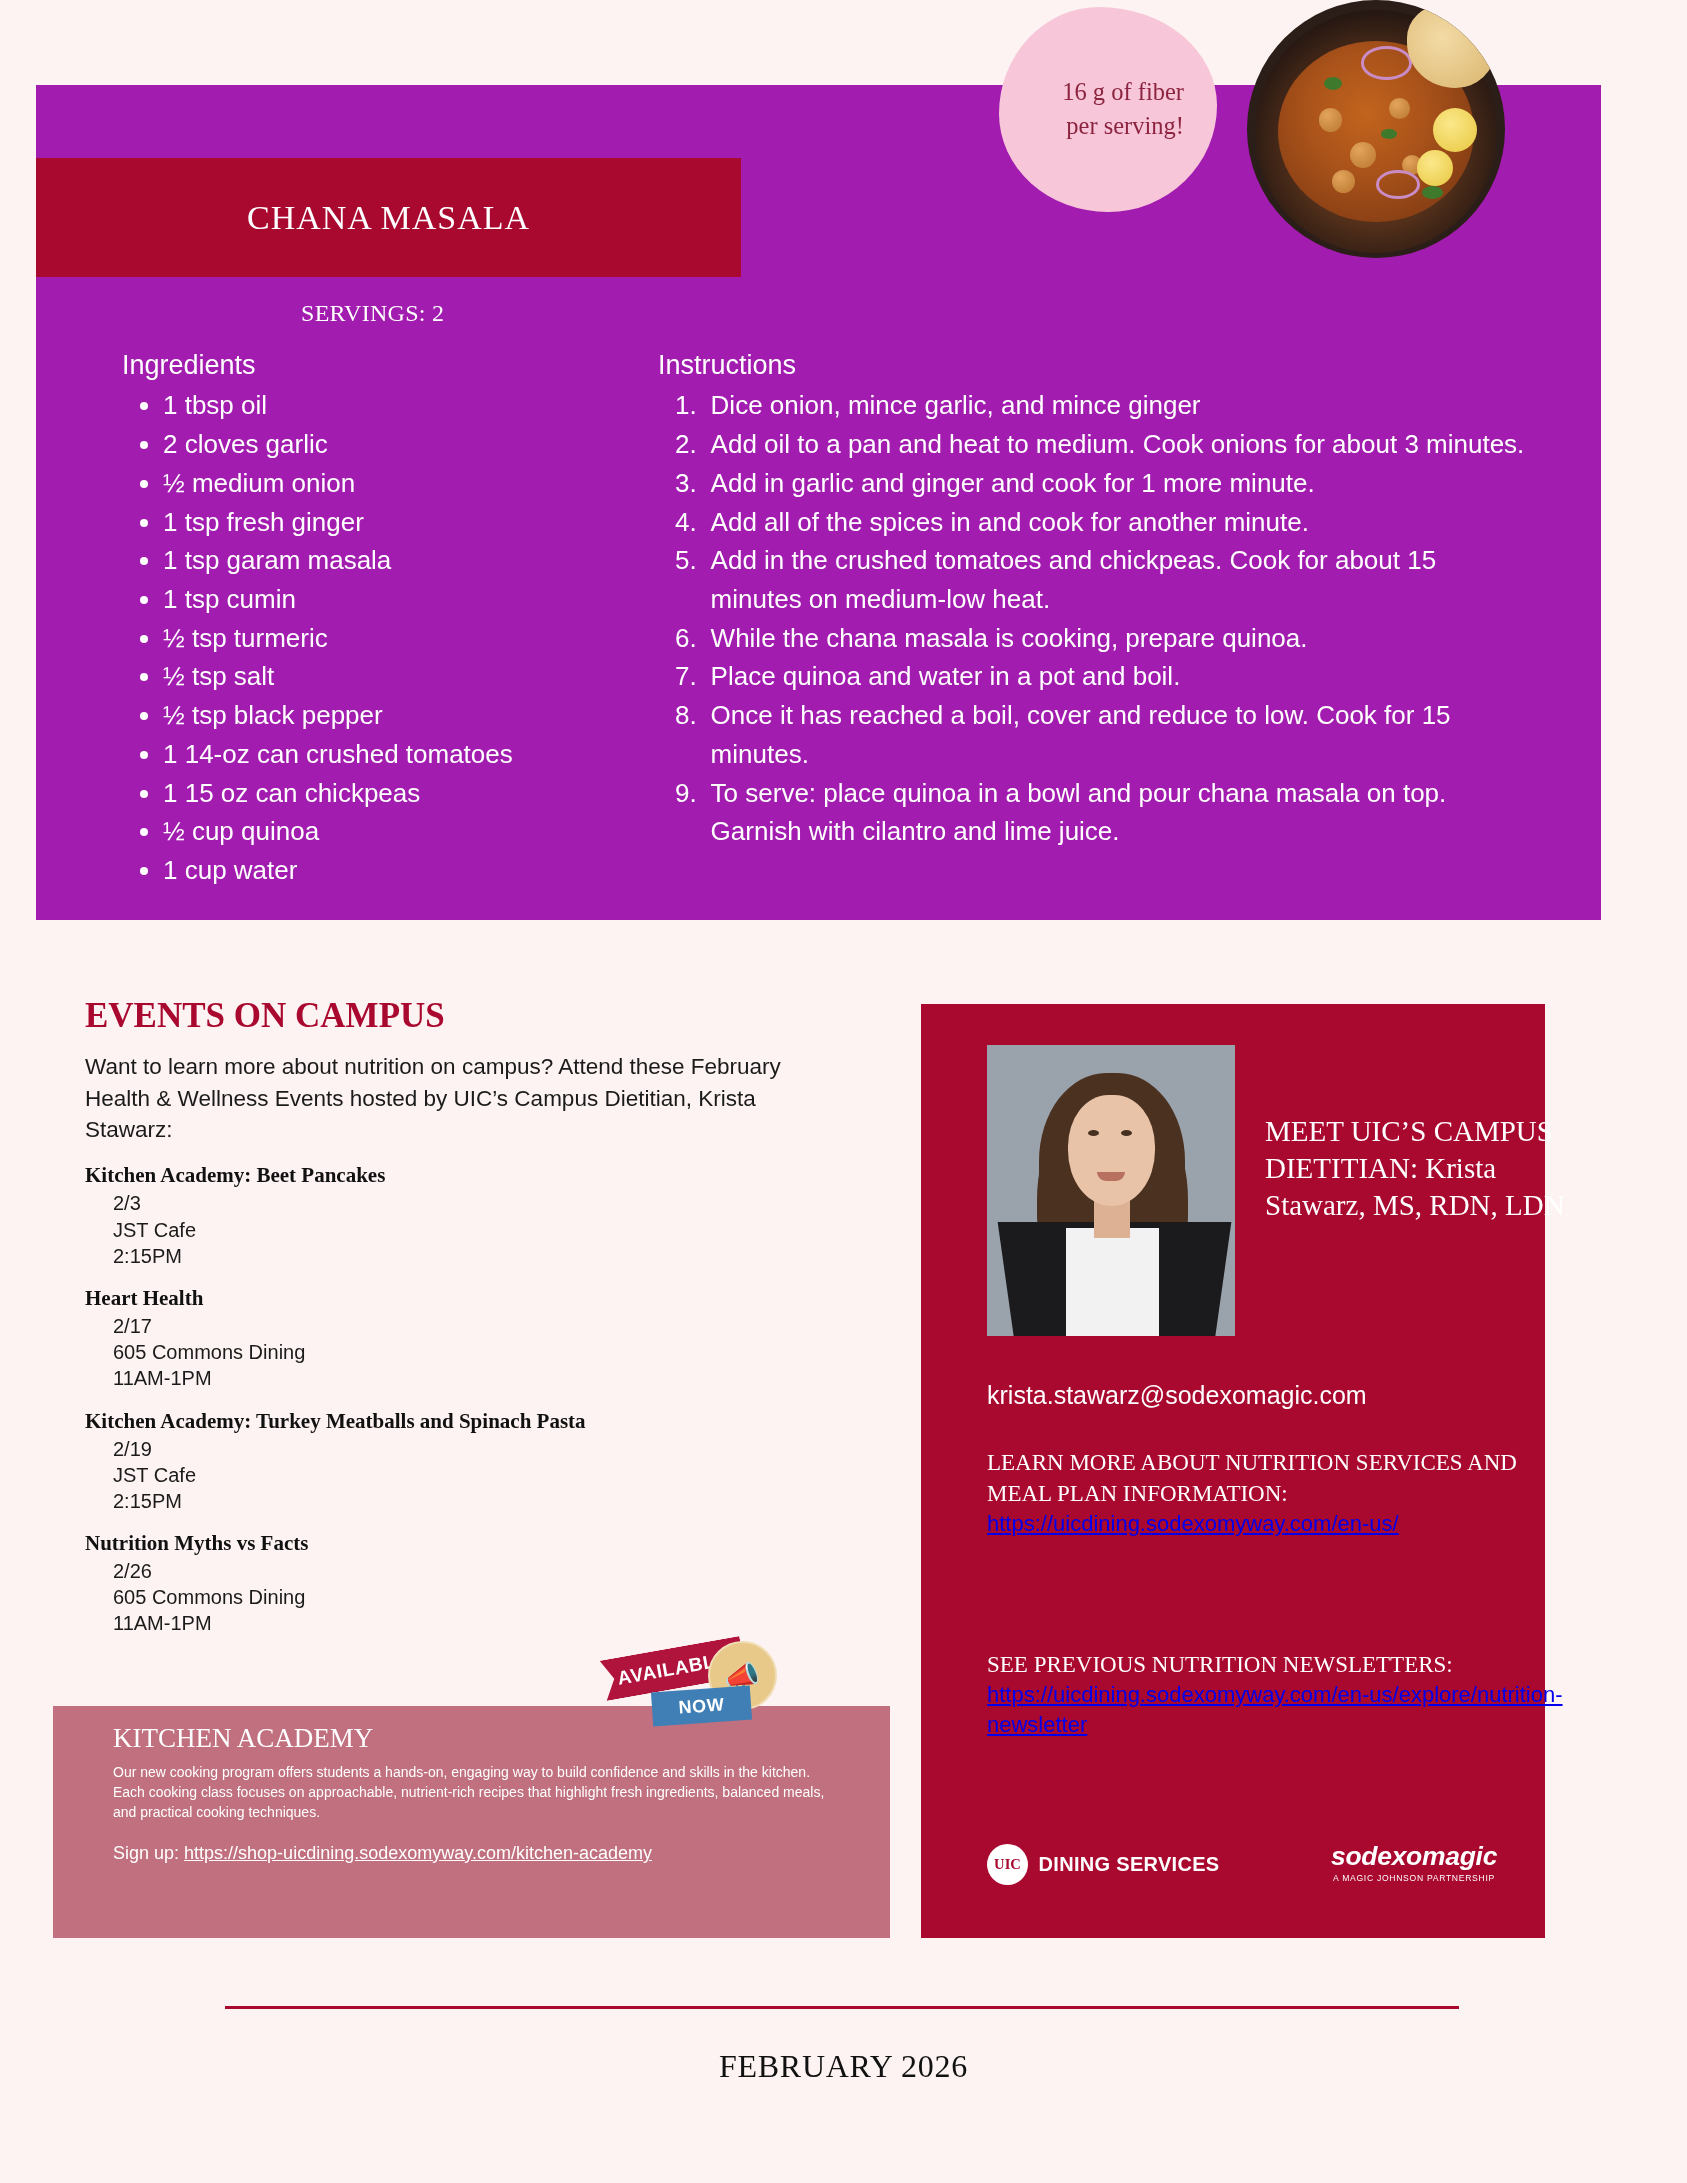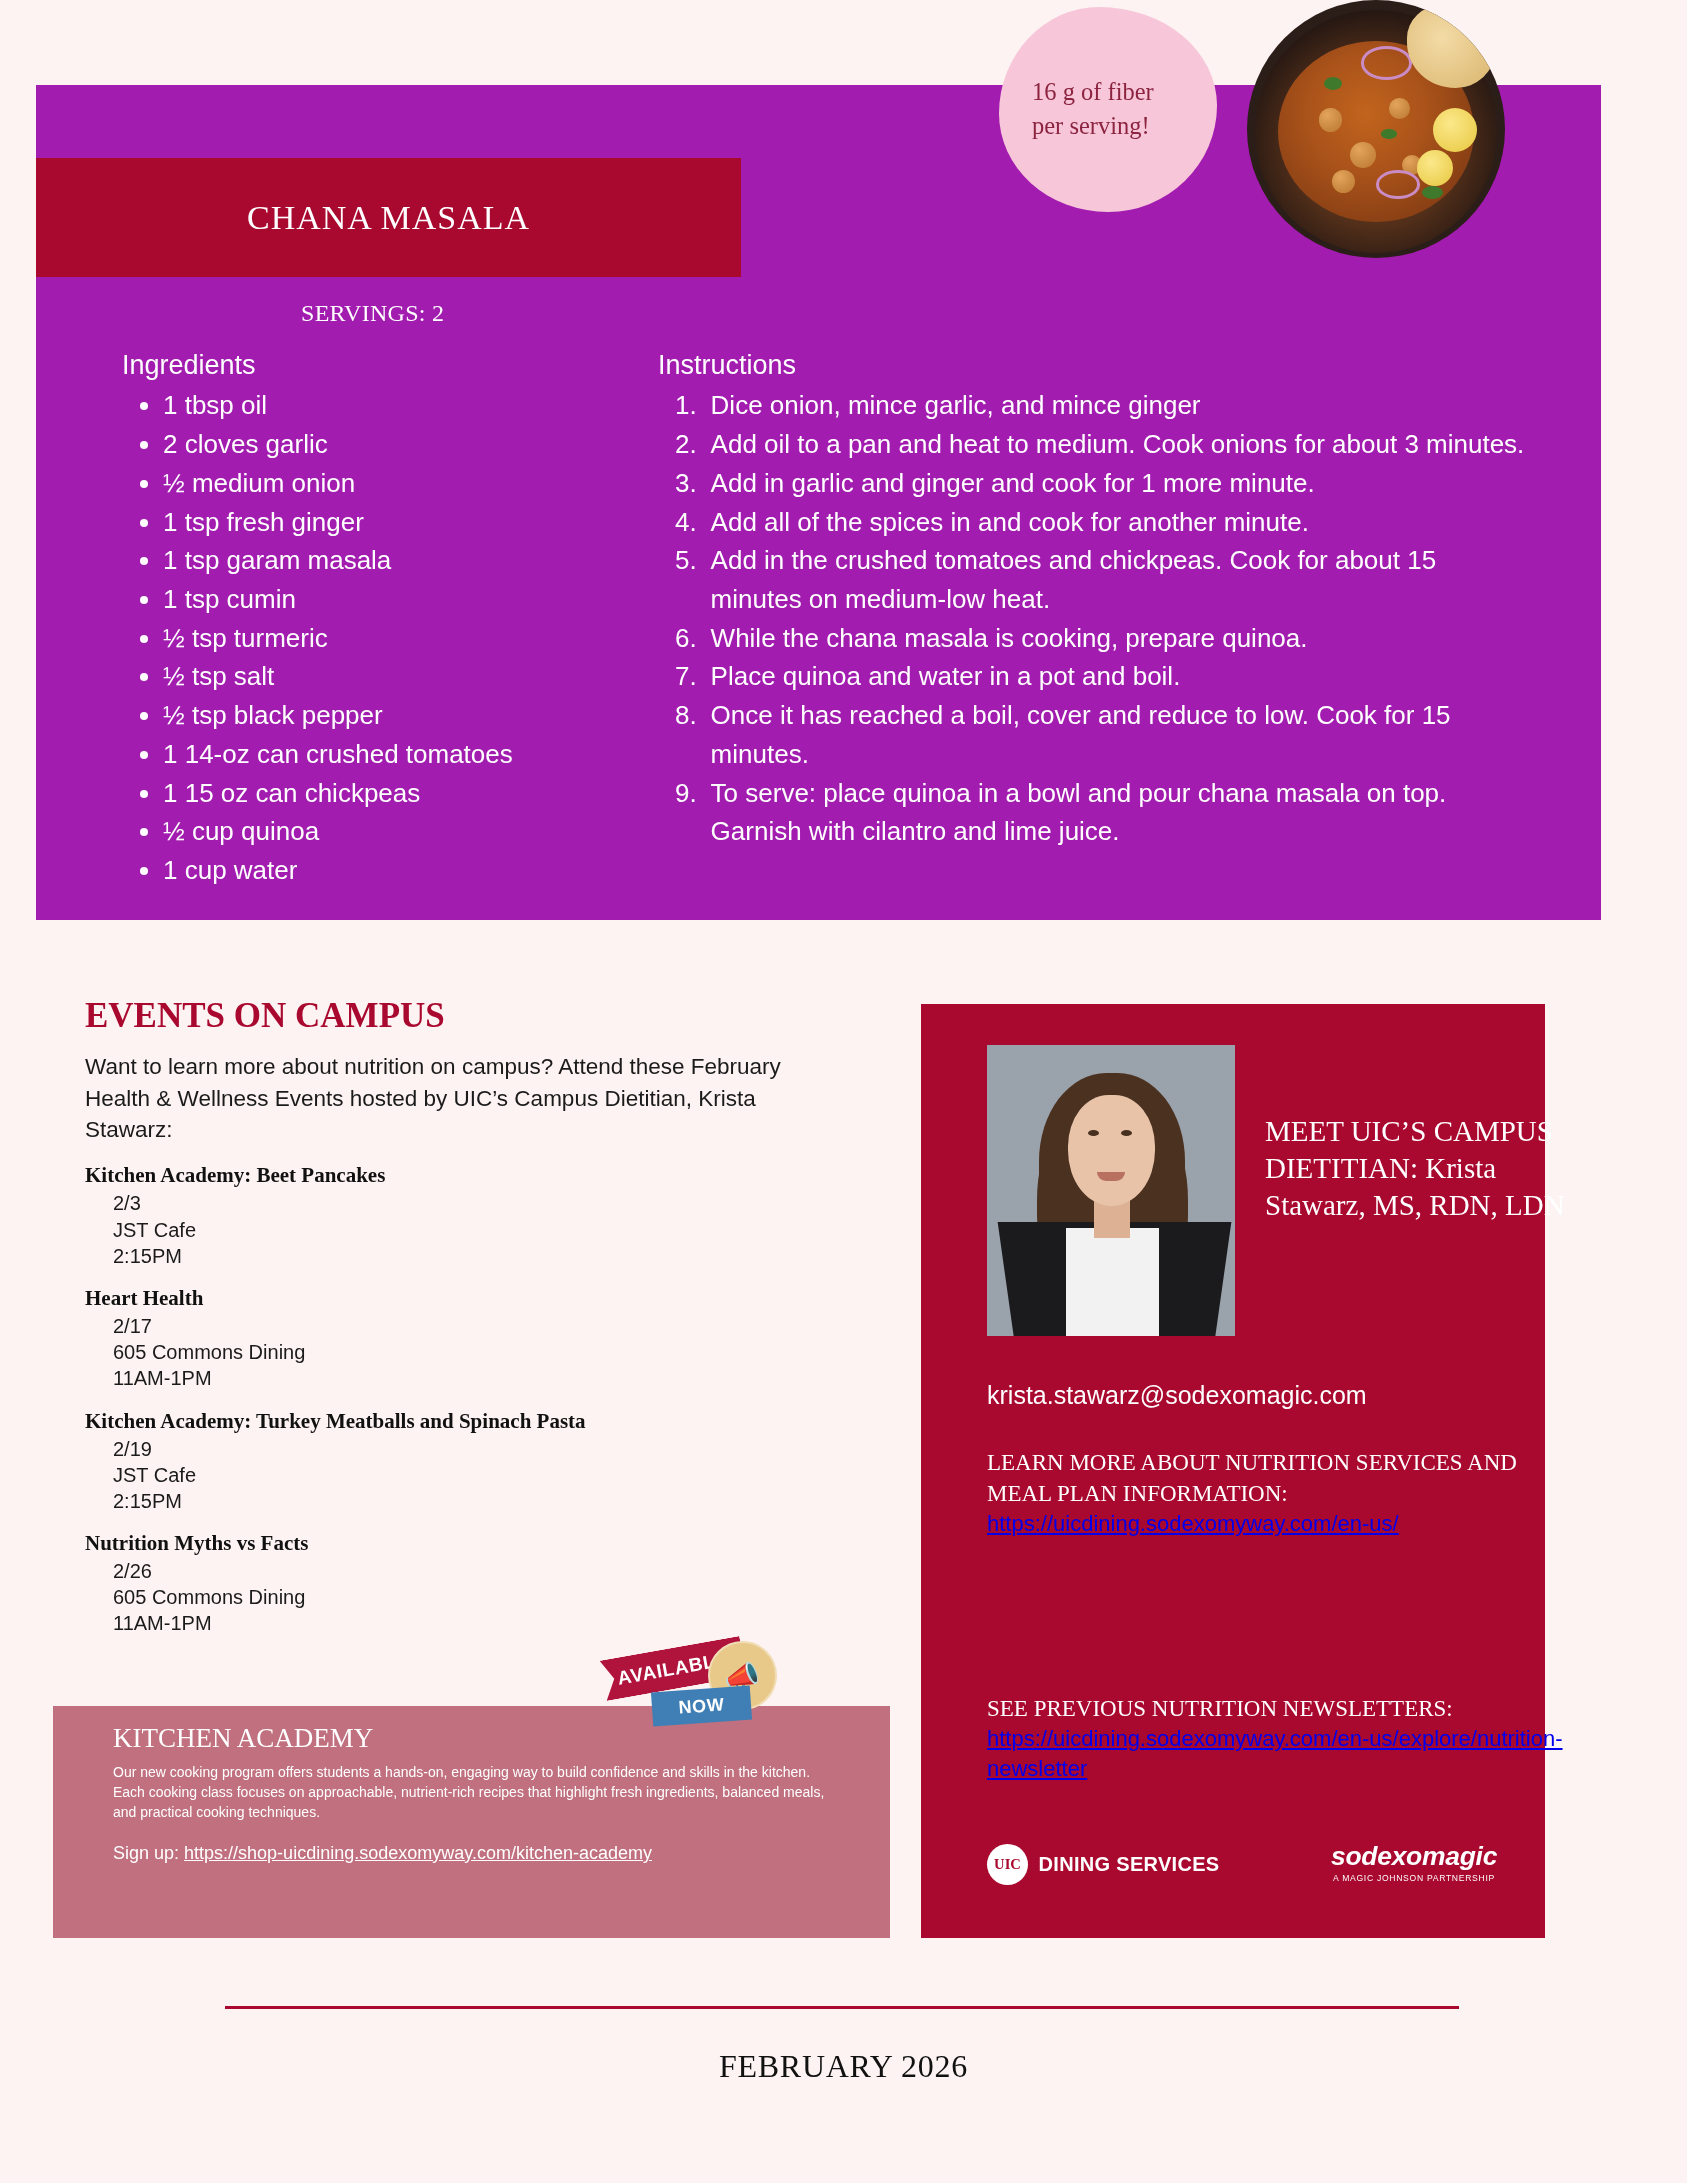--- a/index.html
+++ b/index.html
@@ -96,21 +96,21 @@
     left: 12px; top: 14.6px; right: 12px; bottom: 14.6px;
     background: #f7c7d9;
     border-radius: 58% 42% 45% 55% / 42% 58% 42% 58%;
   }
   .fiber-badge .btxt {
     position: absolute;
     inset: 0;
     display: flex;
     align-items: center;
     justify-content: center;
-    text-align: left;
+    text-align: right;
     color: #8c2440;
     font-family: "Liberation Serif", serif;
     font-size: 24.5px;
     line-height: 1.38;
     padding: 0 33px;
   }
 
   
   .food-photo {
     position: absolute;
@@ -355,21 +355,21 @@
     line-height: 1.35;
   }
   .diet-sec .url {
     font-size: 22px;
     line-height: 1.34;
     text-decoration: underline;
     word-break: break-all;
     margin-top: 4px;
   }
   .sec-learn { top: 443px; }
-  .sec-prev { top: 645px; margin-top: 44px; }
+  .sec-prev { top: 645px; }
 
   
   .logos {
     position: absolute;
     left: 66px;
     top: 837px;
     width: 562px;
     height: 53px;
   }
   .uic-badge-wrap { position: absolute; left: 0; top: 2.6px; display: flex; align-items: center; }

